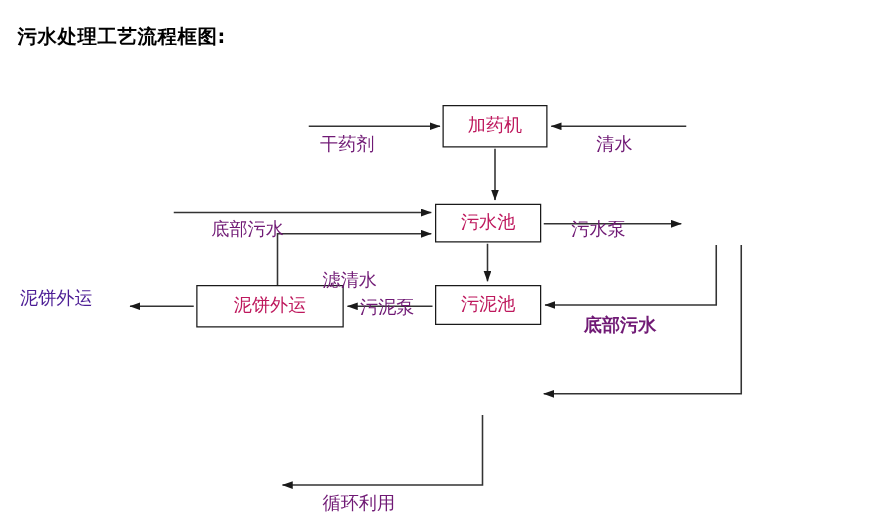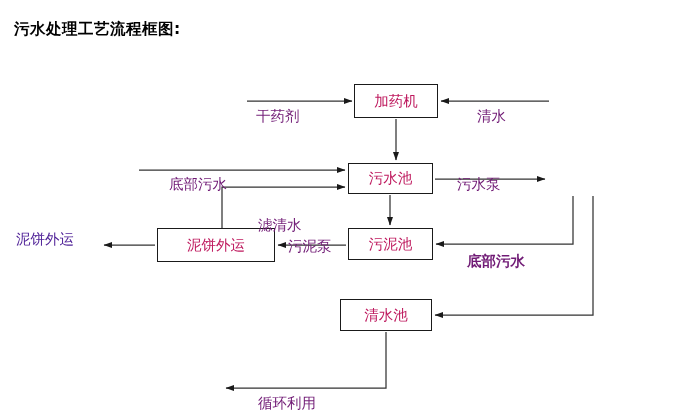--- a/index.html
+++ b/index.html
@@ -121,23 +121,20 @@
 
 
   <div class="node-box" style="left:157px;top:228px;width:118px;height:34px;">
     <span>泥饼外运</span>
   </div>
 
   <div class="node-box" style="left:348px;top:228px;width:85px;height:32px;">
     <span>污泥池</span>
   </div>
 
-  <div class="node-box" style="left:340px;top:299px;width:92px;height:32px;">
-    <span>清水池</span>
-  </div>
 
   <div class="edge-label" style="left:256px;top:83px;">干药剂</div>
 
   <div class="edge-label" style="left:477px;top:83px;">清水</div>
 
   <div class="edge-label" style="left:169px;top:151px;">底部污水</div>
 
   <div class="edge-label" style="left:457px;top:151px;">污水泵</div>
 
   <div class="edge-label" style="left:258px;top:192px;">滤清水</div>

